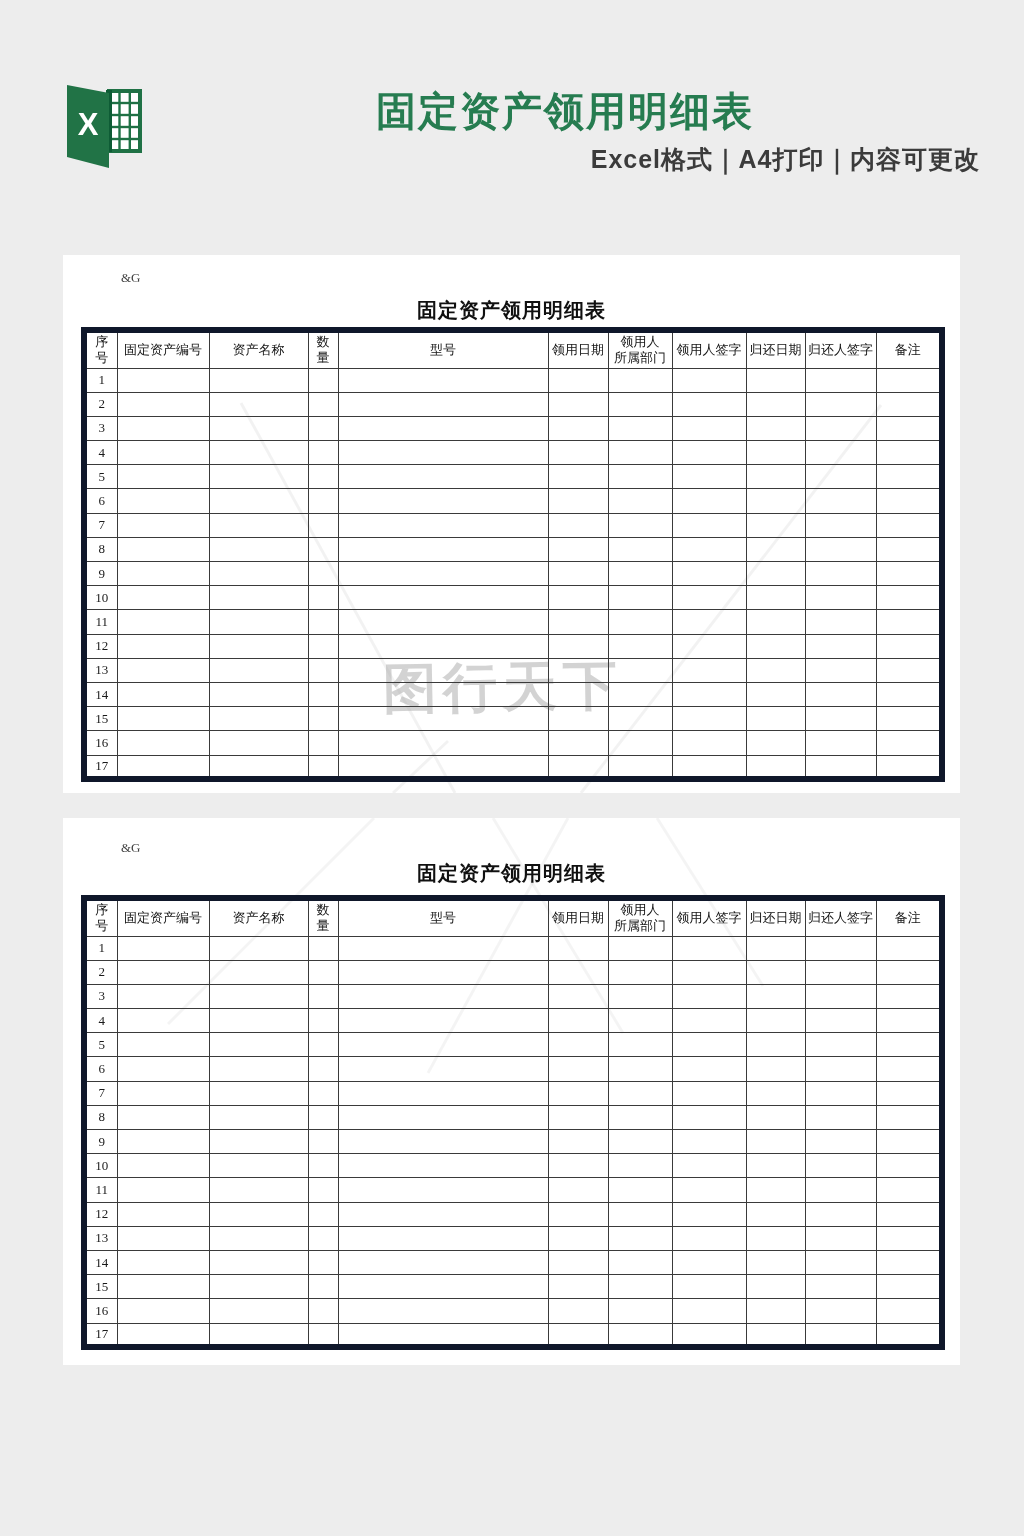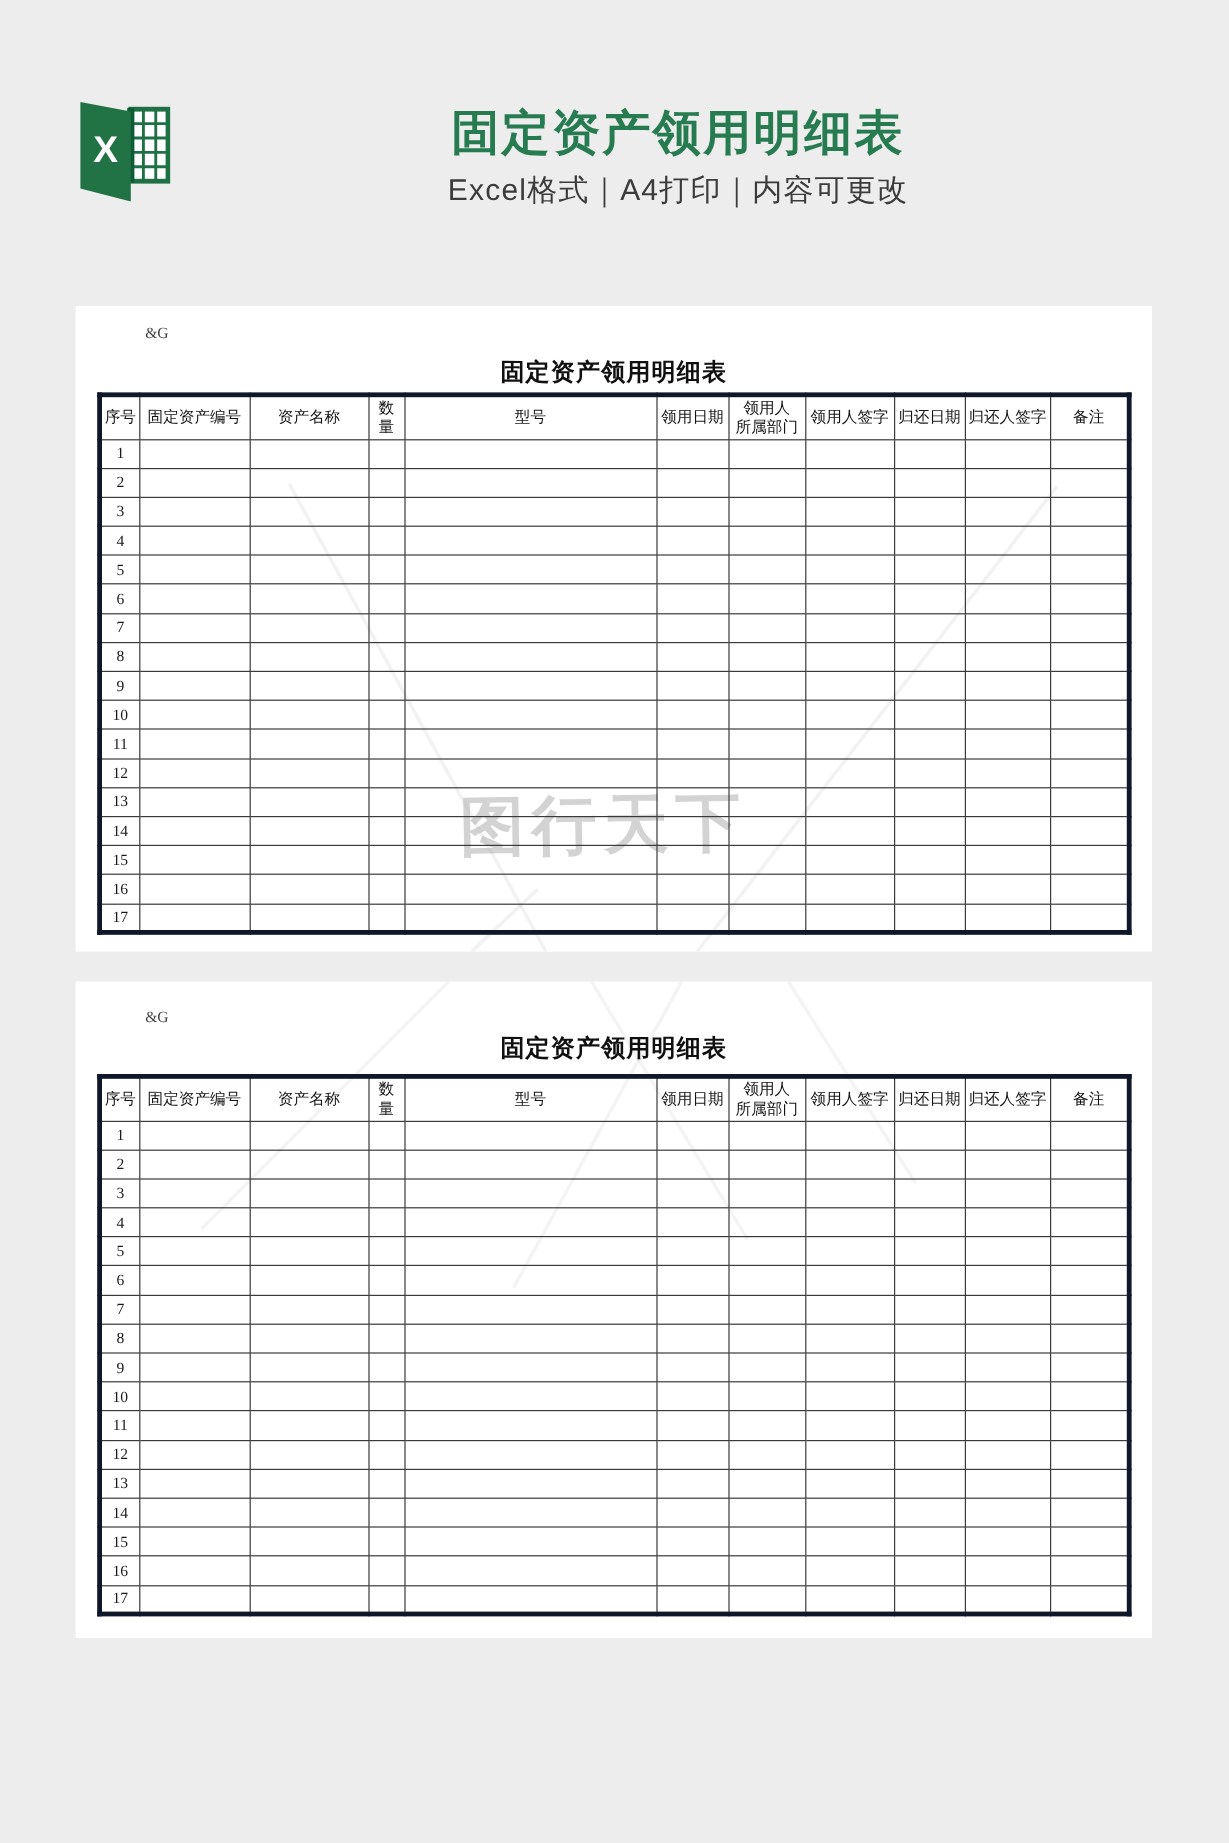--- a/index.html
+++ b/index.html
@@ -12,21 +12,21 @@
   }
   
   .hdr-icon { position:absolute; left:64px; top:82px; width:78px; height:86px; }
   .hdr-text { position:absolute; left:150px; top:88px; width:830px; text-align:center; }
   .hdr-title {
     font-size:40px; line-height:46px; font-weight:bold;
     color:#267c50; letter-spacing:2px;
   }
   .hdr-sub {
     margin-top:11px; font-size:25px; line-height:28px;
-    color:#3b3b3b; letter-spacing:1px; font-weight:normal;
+    color:#3b3b3b; letter-spacing:1px; font-weight:bold;text-align:right;
   }
   
   .panel {
     position:absolute; left:63px; width:897px; background:#ffffff;
   }
   .panel-1 { top:255px; height:538px; }
   .panel-2 { top:818px; height:547px; }
   .wm-lines { position:absolute; left:0; top:0; width:100%; height:100%; z-index:0; }
   .amp {
     position:absolute; left:58px; z-index:2;
@@ -44,21 +44,21 @@
     position:absolute; left:320px; top:396px; width:300px; z-index:1;
     font-family:"Liberation Serif","DejaVu Serif",serif;
     font-size:54px; font-weight:bold; letter-spacing:6px;
     color:#a9a9a9; opacity:0.5; white-space:nowrap;
     transform:rotate(-1deg);
   }
   
   table.asset {
     position:absolute; left:18px; z-index:3;
     width:860px; table-layout:fixed;
-    border-collapse:collapse; border:4px solid #0f172a;
+    border-collapse:collapse; border:6px solid #0f172a;
     background:transparent;
     font-family:"Liberation Serif","DejaVu Serif",serif;
   }
   .panel-1 table.asset { top:72px; }
   .panel-2 table.asset { top:77px; }
   table.asset th, table.asset td { border:1px solid #3a3a3a; }
   table.asset th {
     height:36px; font-size:13px; font-weight:normal; color:#141414;
     text-align:center; vertical-align:middle; line-height:1.25;
     white-space:pre-line; word-break:break-all; padding:1px 2px;

